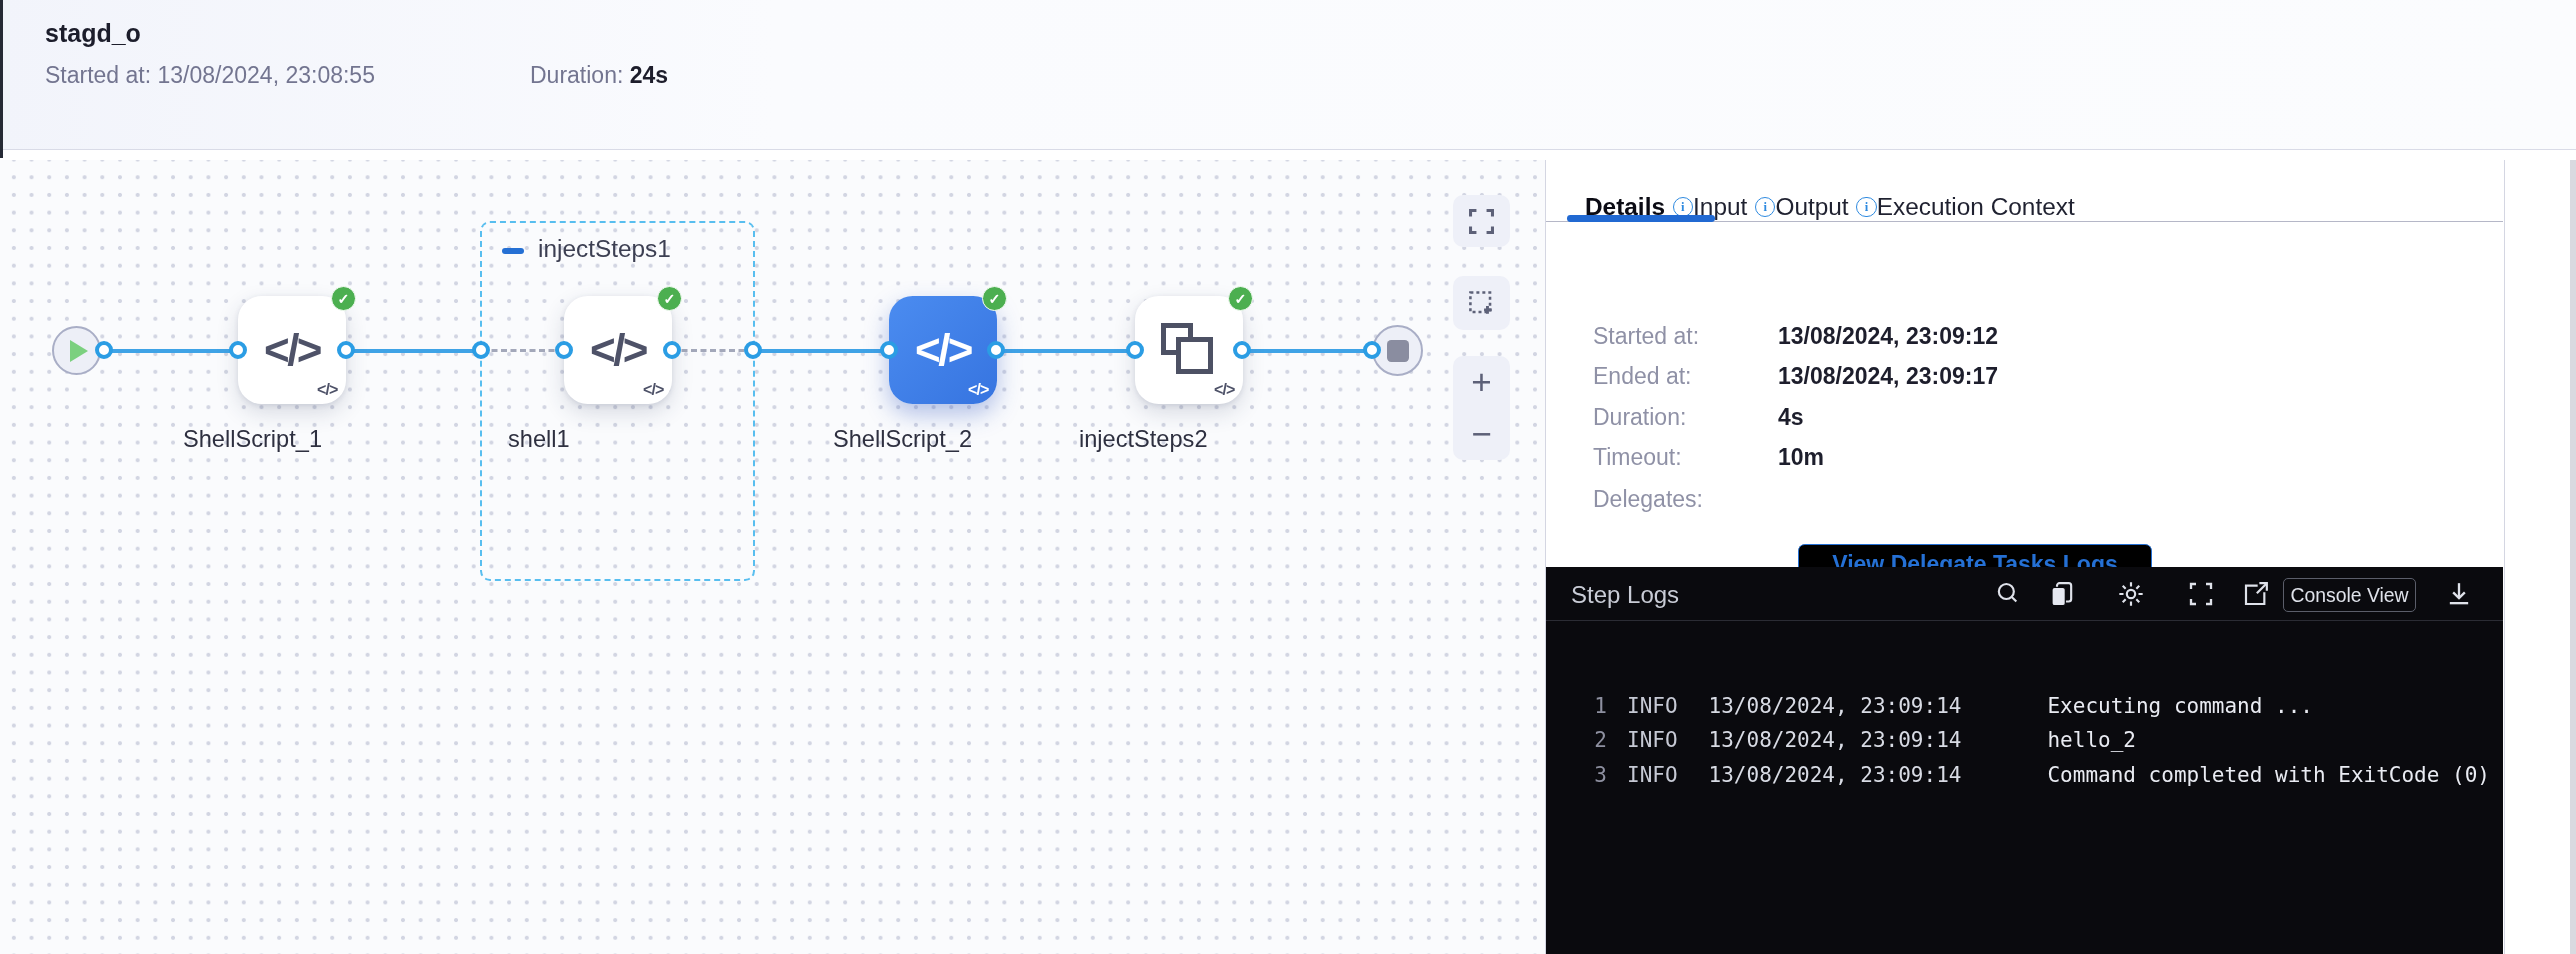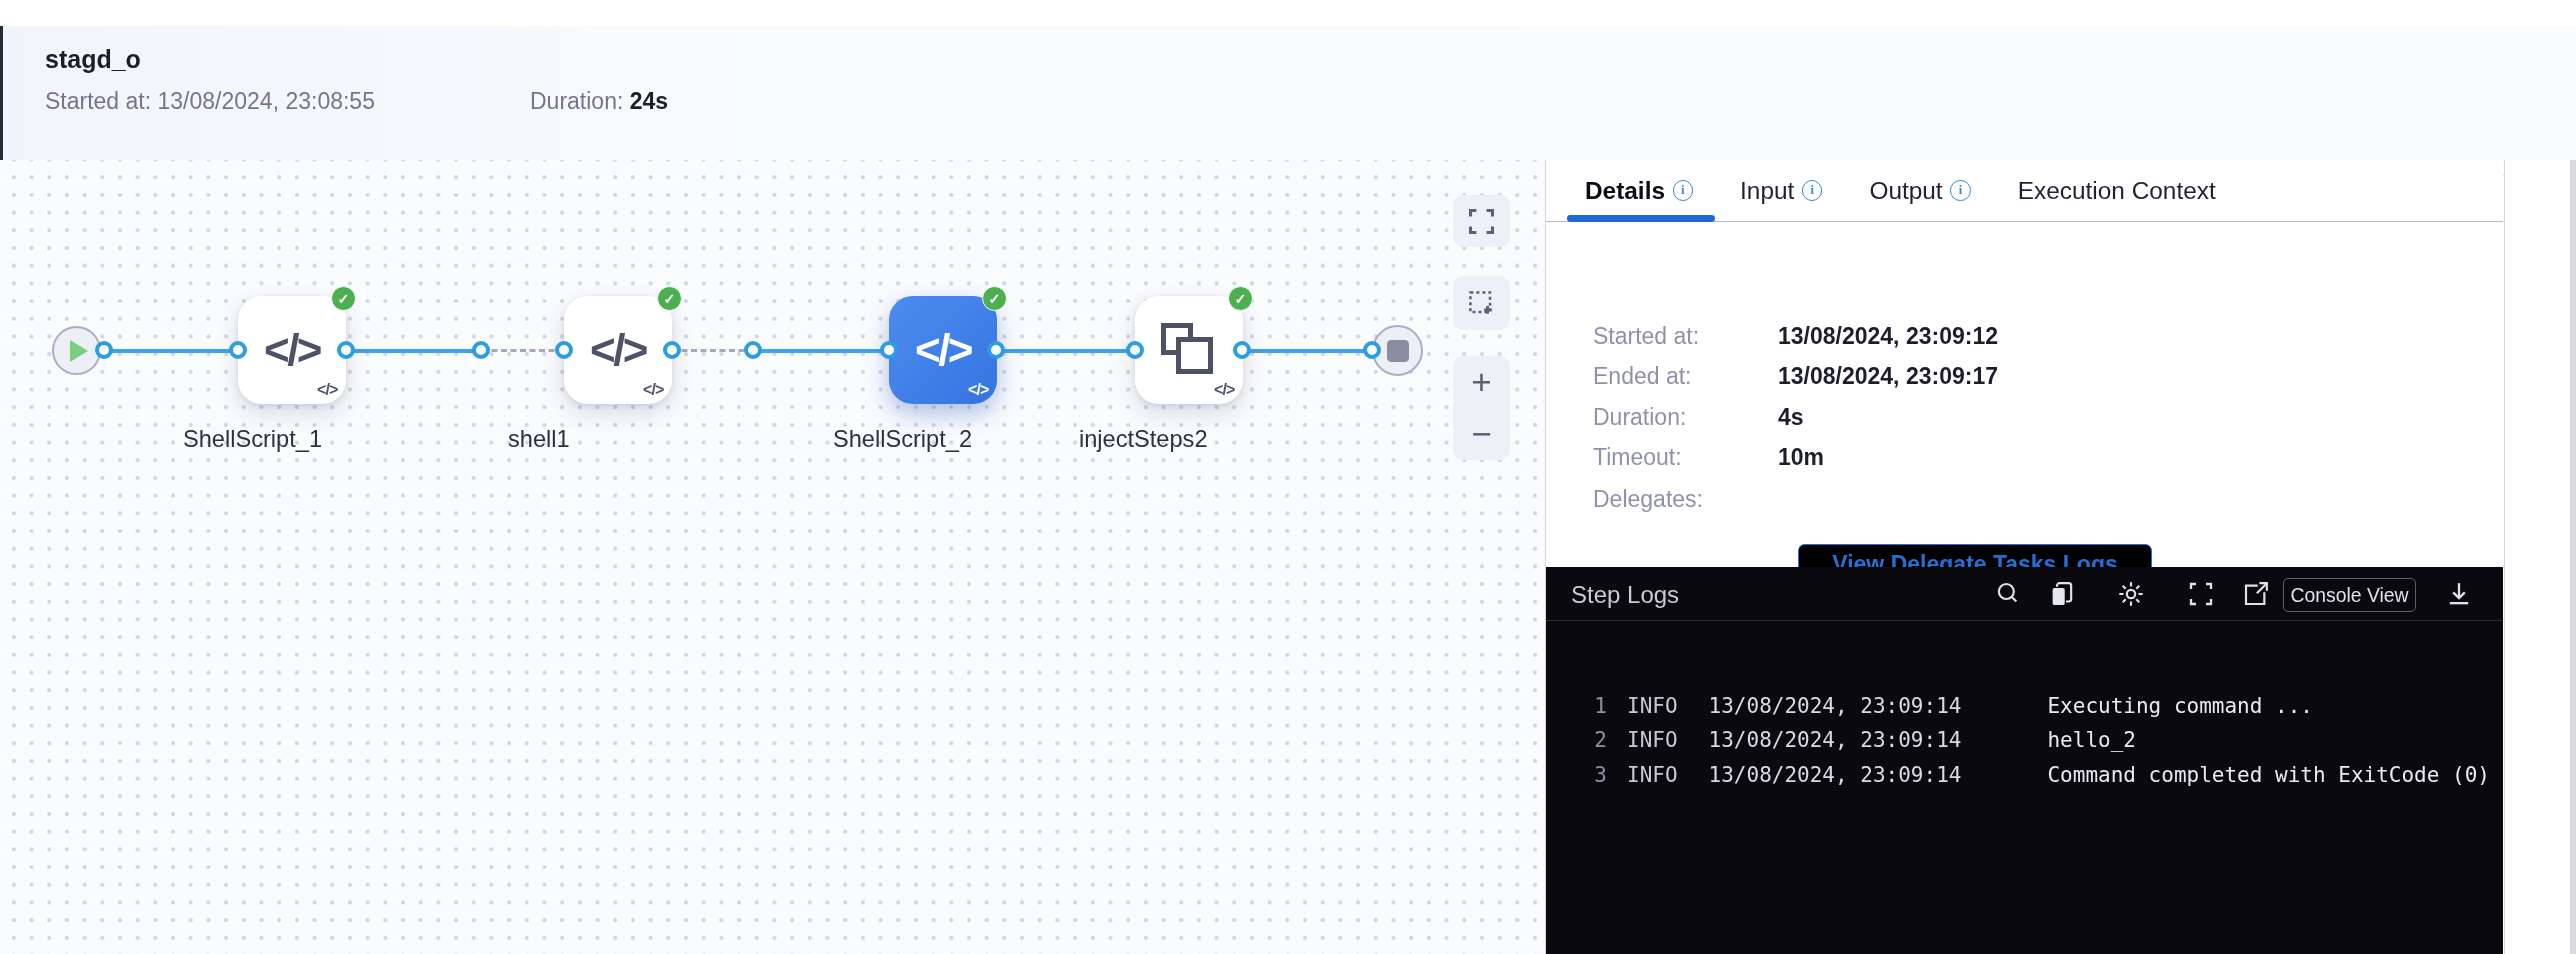--- a/index.html
+++ b/index.html
@@ -2,21 +2,21 @@
 <html style="font-size:13.5px"><head>
 <meta charset="utf-8">
 <style>
   html,body{margin:0;padding:0;background:#ffffff;}
   body{font-family:"Liberation Sans",sans-serif;overflow:hidden;}
   .root{position:relative;width:2576px;height:955px;background:#ffffff;}
 
   
   .top-header{position:absolute;left:0;top:0;width:2576px;height:150px;
     background:linear-gradient(90deg,#f2f4fb 0%,#fafbfe 30%,#fbfcfe 100%);
-    border-bottom:1.7px solid #d9dbe7;box-sizing:border-box;margin-top:26px;}
+    border-bottom:1.7px solid #d9dbe7;box-sizing:border-box;}
   .edge-strip{position:absolute;left:0;top:0;width:3.4px;height:158px;background:#262a35;}
   .stage-title{position:absolute;left:45px;top:18.5px;font-size:25px;font-weight:bold;color:#1c1d2b;}
   .hdr-meta{position:absolute;top:62px;font-size:23px;color:#737590;}
   .hdr-meta .strong{color:#1d1d2b;font-weight:bold;}
   .meta-started{left:45px;}
   .meta-duration{left:530px;}
 
   
   .canvas{position:absolute;left:0;top:160px;width:1545px;height:795px;background:#fafbfd;
     background-image:radial-gradient(#d2d5e2 1.9px,transparent 2.2px);
@@ -68,21 +68,21 @@
 
   
   .v-divider{position:absolute;left:1545px;top:160px;width:1.7px;height:795px;background:#d4d6e2;}
   .right-gutter{position:absolute;left:2504px;top:160px;width:72px;height:795px;background:#ffffff;
     border-left:1.7px solid #d4d6e2;box-sizing:border-box;}
   .scroll-strip{position:absolute;left:2570px;top:160px;width:5.9px;height:795px;background:#d9dae0;}
 
   
   .panel{position:absolute;left:1546px;top:160px;width:957px;height:795px;background:#ffffff;}
   .tabs{position:absolute;left:0;top:0;width:100%;height:62px;border-bottom:1.7px solid #b5b7c7;
-    box-sizing:border-box;display:flex;align-items:center;padding-left:39px;gap:47px;}
+    box-sizing:border-box;display:flex;align-items:flex-end;padding-left:39px;}
   .tab{display:flex;align-items:center;gap:7.6px;font-size:24.4px;color:#1f2130;cursor:pointer;}
   .tab.active{font-weight:bold;color:#0b0b14;}
   .info-dot{width:18.5px;height:18.5px;border:1.7px solid #2e8ae0;border-radius:50%;color:#2e8ae0;
     font-size:12.6px;font-weight:bold;display:flex;align-items:center;justify-content:center;
     font-family:"Liberation Serif",serif;}
   .tab-underline{position:absolute;left:21px;top:55px;width:148px;height:6.7px;background:#2169d2;
     border-radius:3.4px;}
 
   .details{position:absolute;left:0;top:62px;width:100%;height:344px;}
   .drow-label{position:absolute;left:47px;font-size:23px;color:#8f91a6;}
@@ -129,20 +129,24 @@
   <div class="canvas">
 
     <div class="seg" style="left:104px;width:134px;"></div>
     <div class="seg" style="left:346px;width:136px;"></div>
     <div class="segd" style="left:482px;width:82px;"></div>
     <div class="segd" style="left:672px;width:82px;"></div>
     <div class="seg" style="left:753px;width:136px;"></div>
     <div class="seg" style="left:997px;width:138px;"></div>
     <div class="seg" style="left:1243px;width:130px;"></div>
 
+    <div class="group-box">
+      <div class="group-minus"></div>
+      <div class="group-label">injectSteps1</div>
+    </div>
 
     <div class="endpoint start-node">
       <div class="play-tri"></div>
     </div>
 
     <div class="step-node" style="left:238px;">
       <span class="code-glyph">&lt;/&gt;</span>
       <span class="corner-glyph">&lt;/&gt;</span>
       <div class="badge">✓</div>
     </div>

